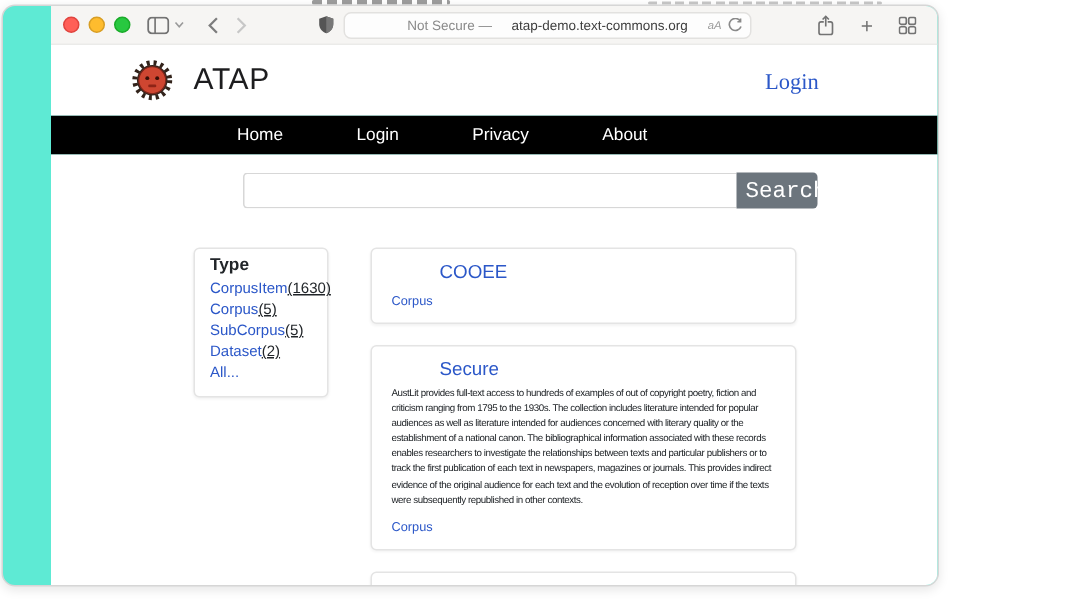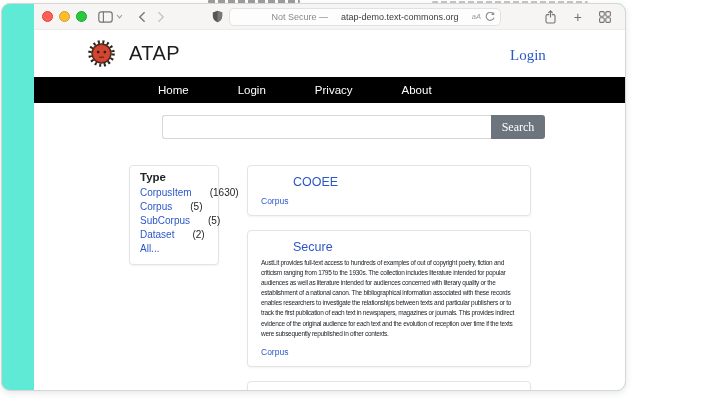--- a/index.html
+++ b/index.html
@@ -60,32 +60,32 @@
   
   .content{position:relative;height:289px;background:#fff;}
   .search-row{position:absolute;left:128px;top:12px;display:flex;}
   .search-input{
     width:329px;height:24px;border:1px solid #d7d7d7;border-right:none;
     border-radius:3px 0 0 3px;box-sizing:border-box;outline:none;
     font-size:10px;padding:0 6px;color:#212529;background:#fff;
   }
   .search-btn{
     width:54px;height:24px;background:#6c757d;color:#fff;border:none;
-    border-radius:0 3px 3px 0;font-size:12px;cursor:pointer;
-    font-family:Liberation Serif, serif;
+    border-radius:0 3px 3px 0;font-size:15px;cursor:pointer;
+    font-family:Liberation Mono, monospace;
   }
   .facets{
     position:absolute;left:95px;top:62px;width:90px;box-sizing:border-box;
     background:#fff;border:1px solid #e4e4e4;border-radius:4px;
     box-shadow:0 1px 2px rgba(0,0,0,.06);padding:5px 10px 8px;
   }
   .facets h3{margin:0 0 3px;font-size:11.5px;color:#212529;font-weight:bold;}
   .facet-item{font-size:10px;line-height:14px;white-space:nowrap;}
   .facet-item a{color:#2b57c8;text-decoration:none;cursor:pointer;}
-  .facet-count{color:#212529;margin-left:18px;}
+  .facet-count{color:#212529;margin-left:0;text-decoration:underline;}
   .results{position:absolute;left:213px;top:62px;width:284px;}
   .card{
     background:#fff;border:1px solid #e4e4e4;border-radius:4px;
     box-shadow:0 1px 2px rgba(0,0,0,.05);padding:6px 13px 7px;
     box-sizing:border-box;margin-bottom:14px;
   }
   .card-title{font-size:12.5px;font-weight:normal;color:#2b57c8;
     text-decoration:none;display:inline-block;cursor:pointer;margin-left:32px;}
   .card-desc{font-size:6.5px;letter-spacing:-0.28px;line-height:10.1px;
     color:#212529;margin:3px 0 2px;width:260px;}

